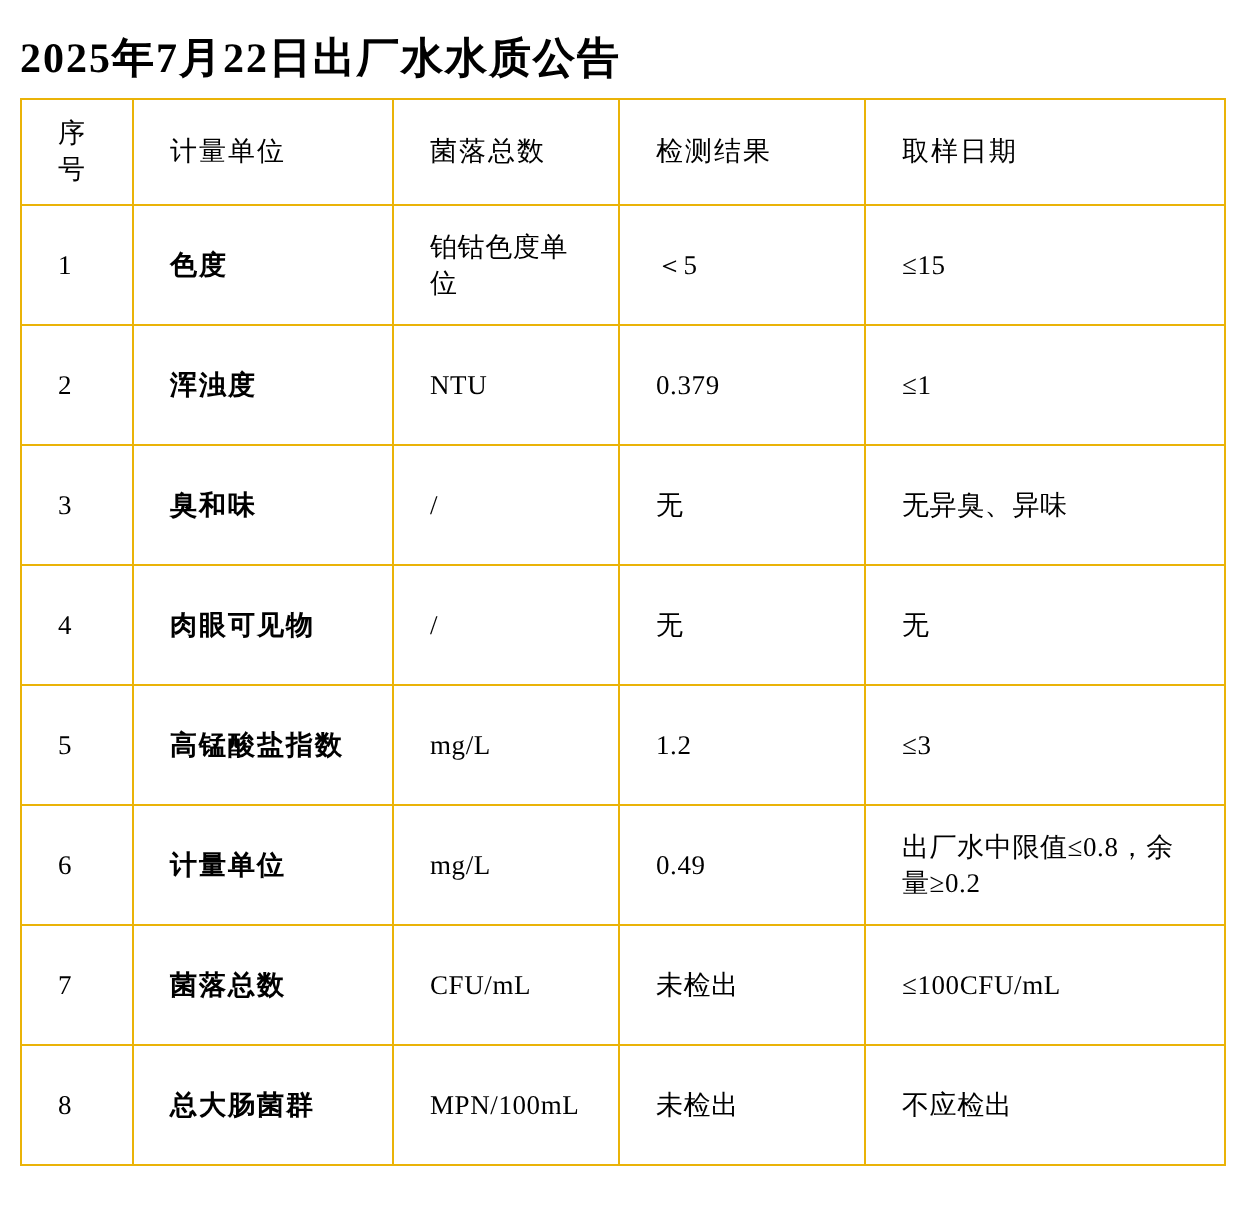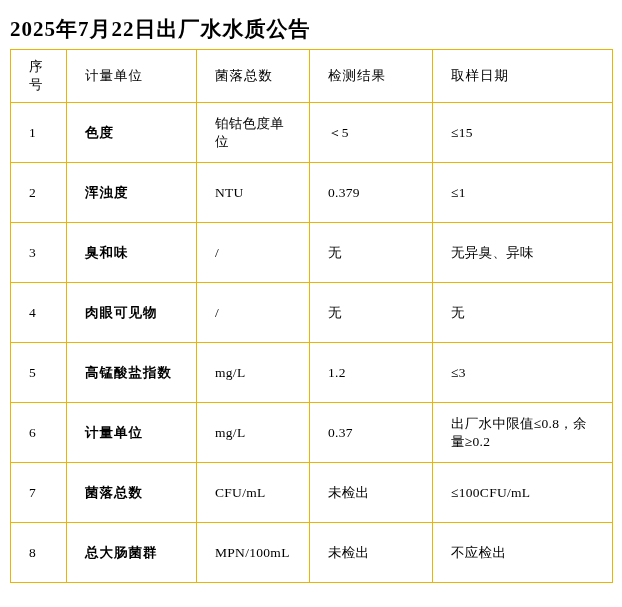--- a/index.html
+++ b/index.html
@@ -130,21 +130,21 @@
         <td>5</td>
         <td class="cell-item">高锰酸盐指数</td>
         <td class="cell-unit">mg/L</td>
         <td class="cell-result">1.2</td>
         <td class="cell-limit">≤3</td>
       </tr>
       <tr>
         <td>6</td>
         <td class="cell-item">计量单位</td>
         <td class="cell-unit">mg/L</td>
-        <td class="cell-result">0.37</td>
+        <td class="cell-result">0.49</td>
         <td class="cell-limit two-line">出厂水中限值≤0.8，余量≥0.2</td>
       </tr>
       <tr>
         <td>7</td>
         <td class="cell-item">菌落总数</td>
         <td class="cell-unit">CFU/mL</td>
         <td class="cell-result">未检出</td>
         <td class="cell-limit">≤100CFU/mL</td>
       </tr>
       <tr>

